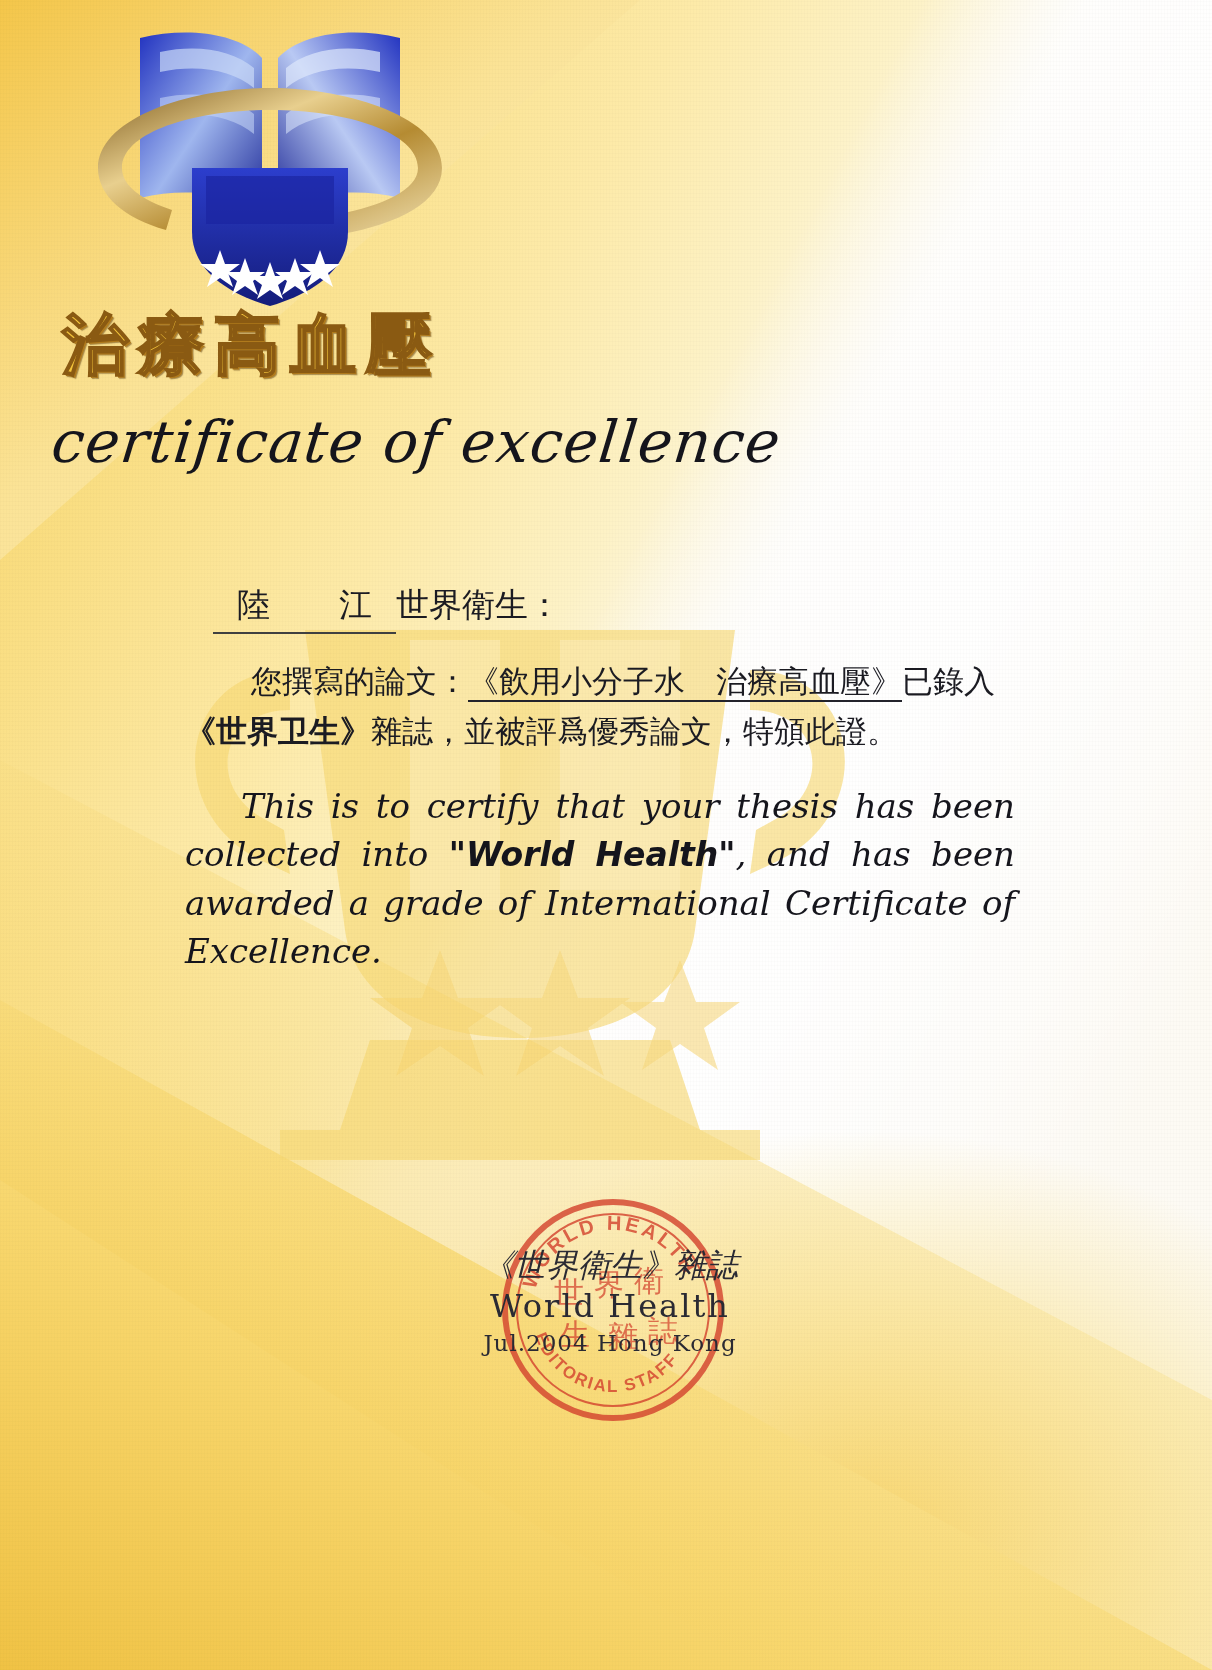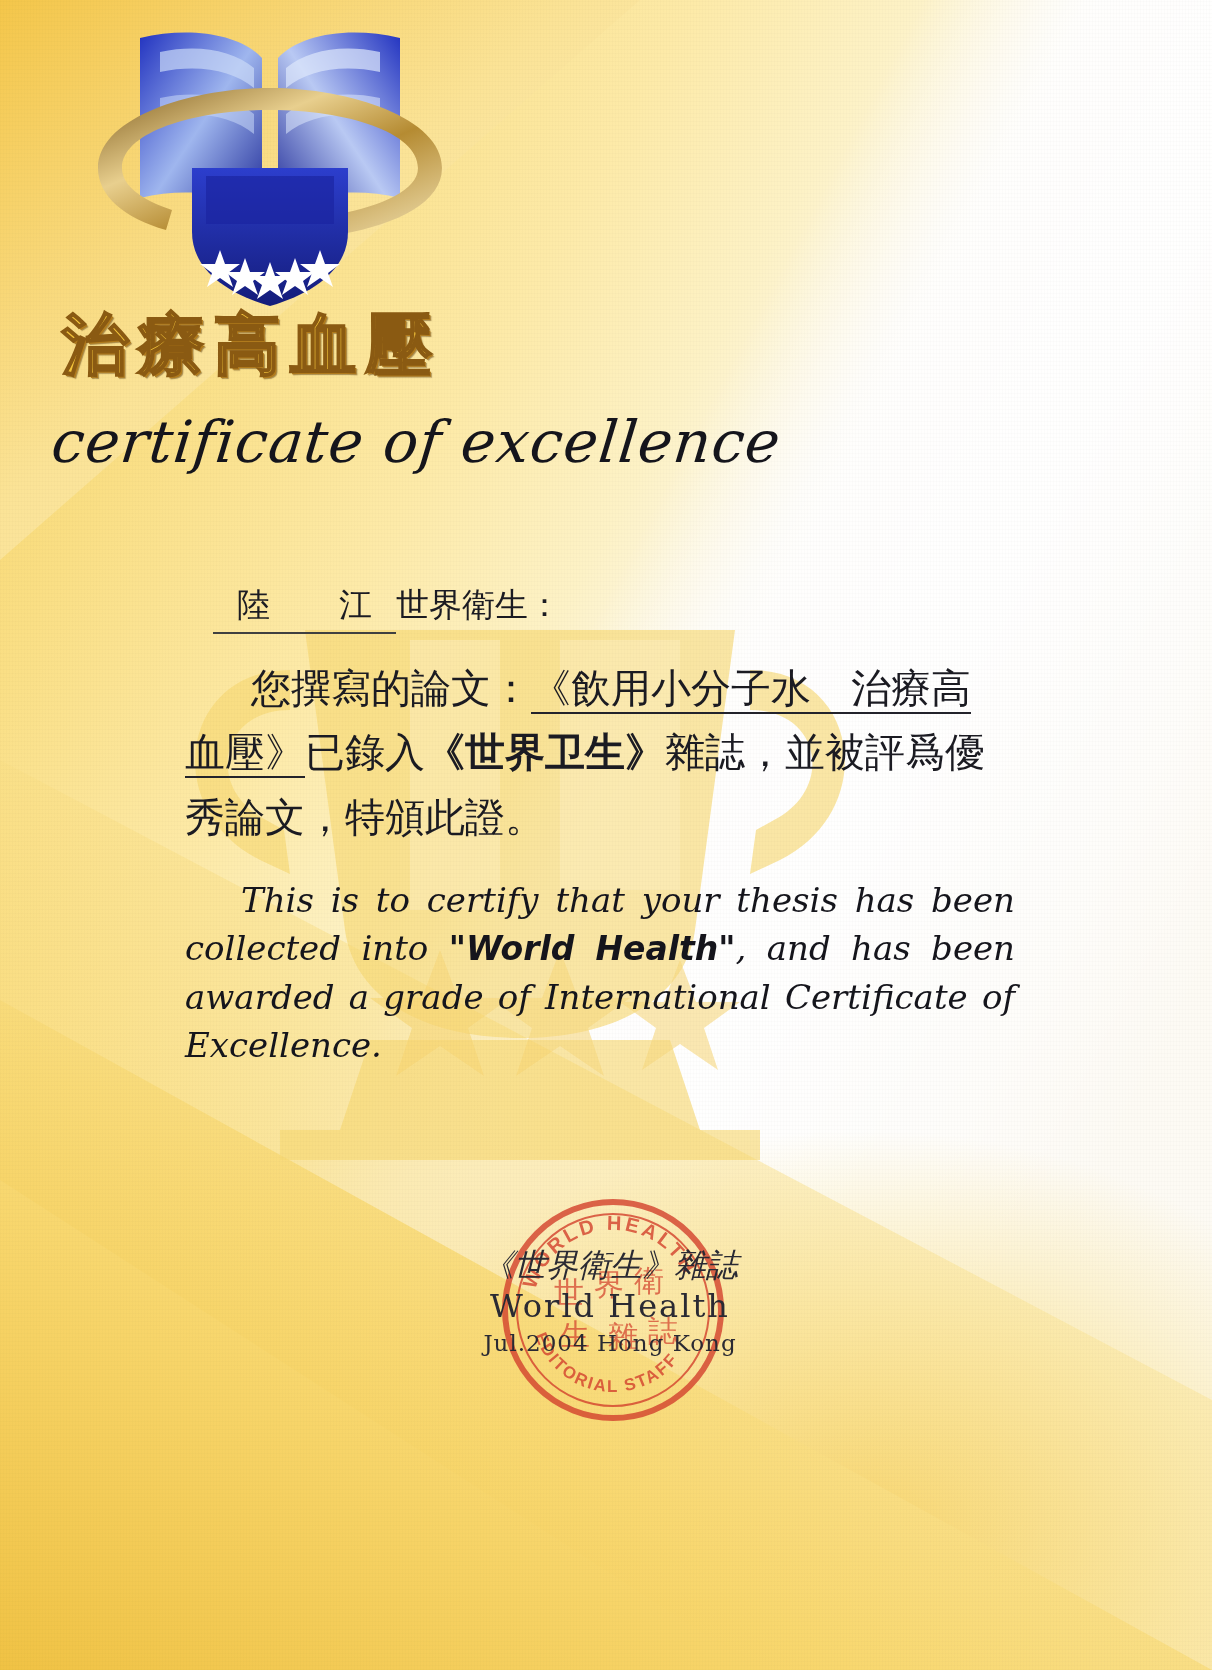--- a/index.html
+++ b/index.html
@@ -130,21 +130,21 @@
     display: inline-block;
     min-width: 150px;
     text-align: center;
     border-bottom: 2px solid #404040;
     padding: 0 6px 2px 6px;
     letter-spacing: 18px;
     text-indent: 18px;
   }
   .para-cn {
     font-family: "DejaVu Serif", serif;
-    font-size: 40px;
+    font-size: 31px;
     line-height: 1.62;
     margin: 0 16px 10px 0;
     text-indent: 66px;
   }
   .u-thesis {
     border-bottom: 2px solid #23232b;
     padding-bottom: 1px;
   }
   .journal-bold { font-weight: bold; }
 

